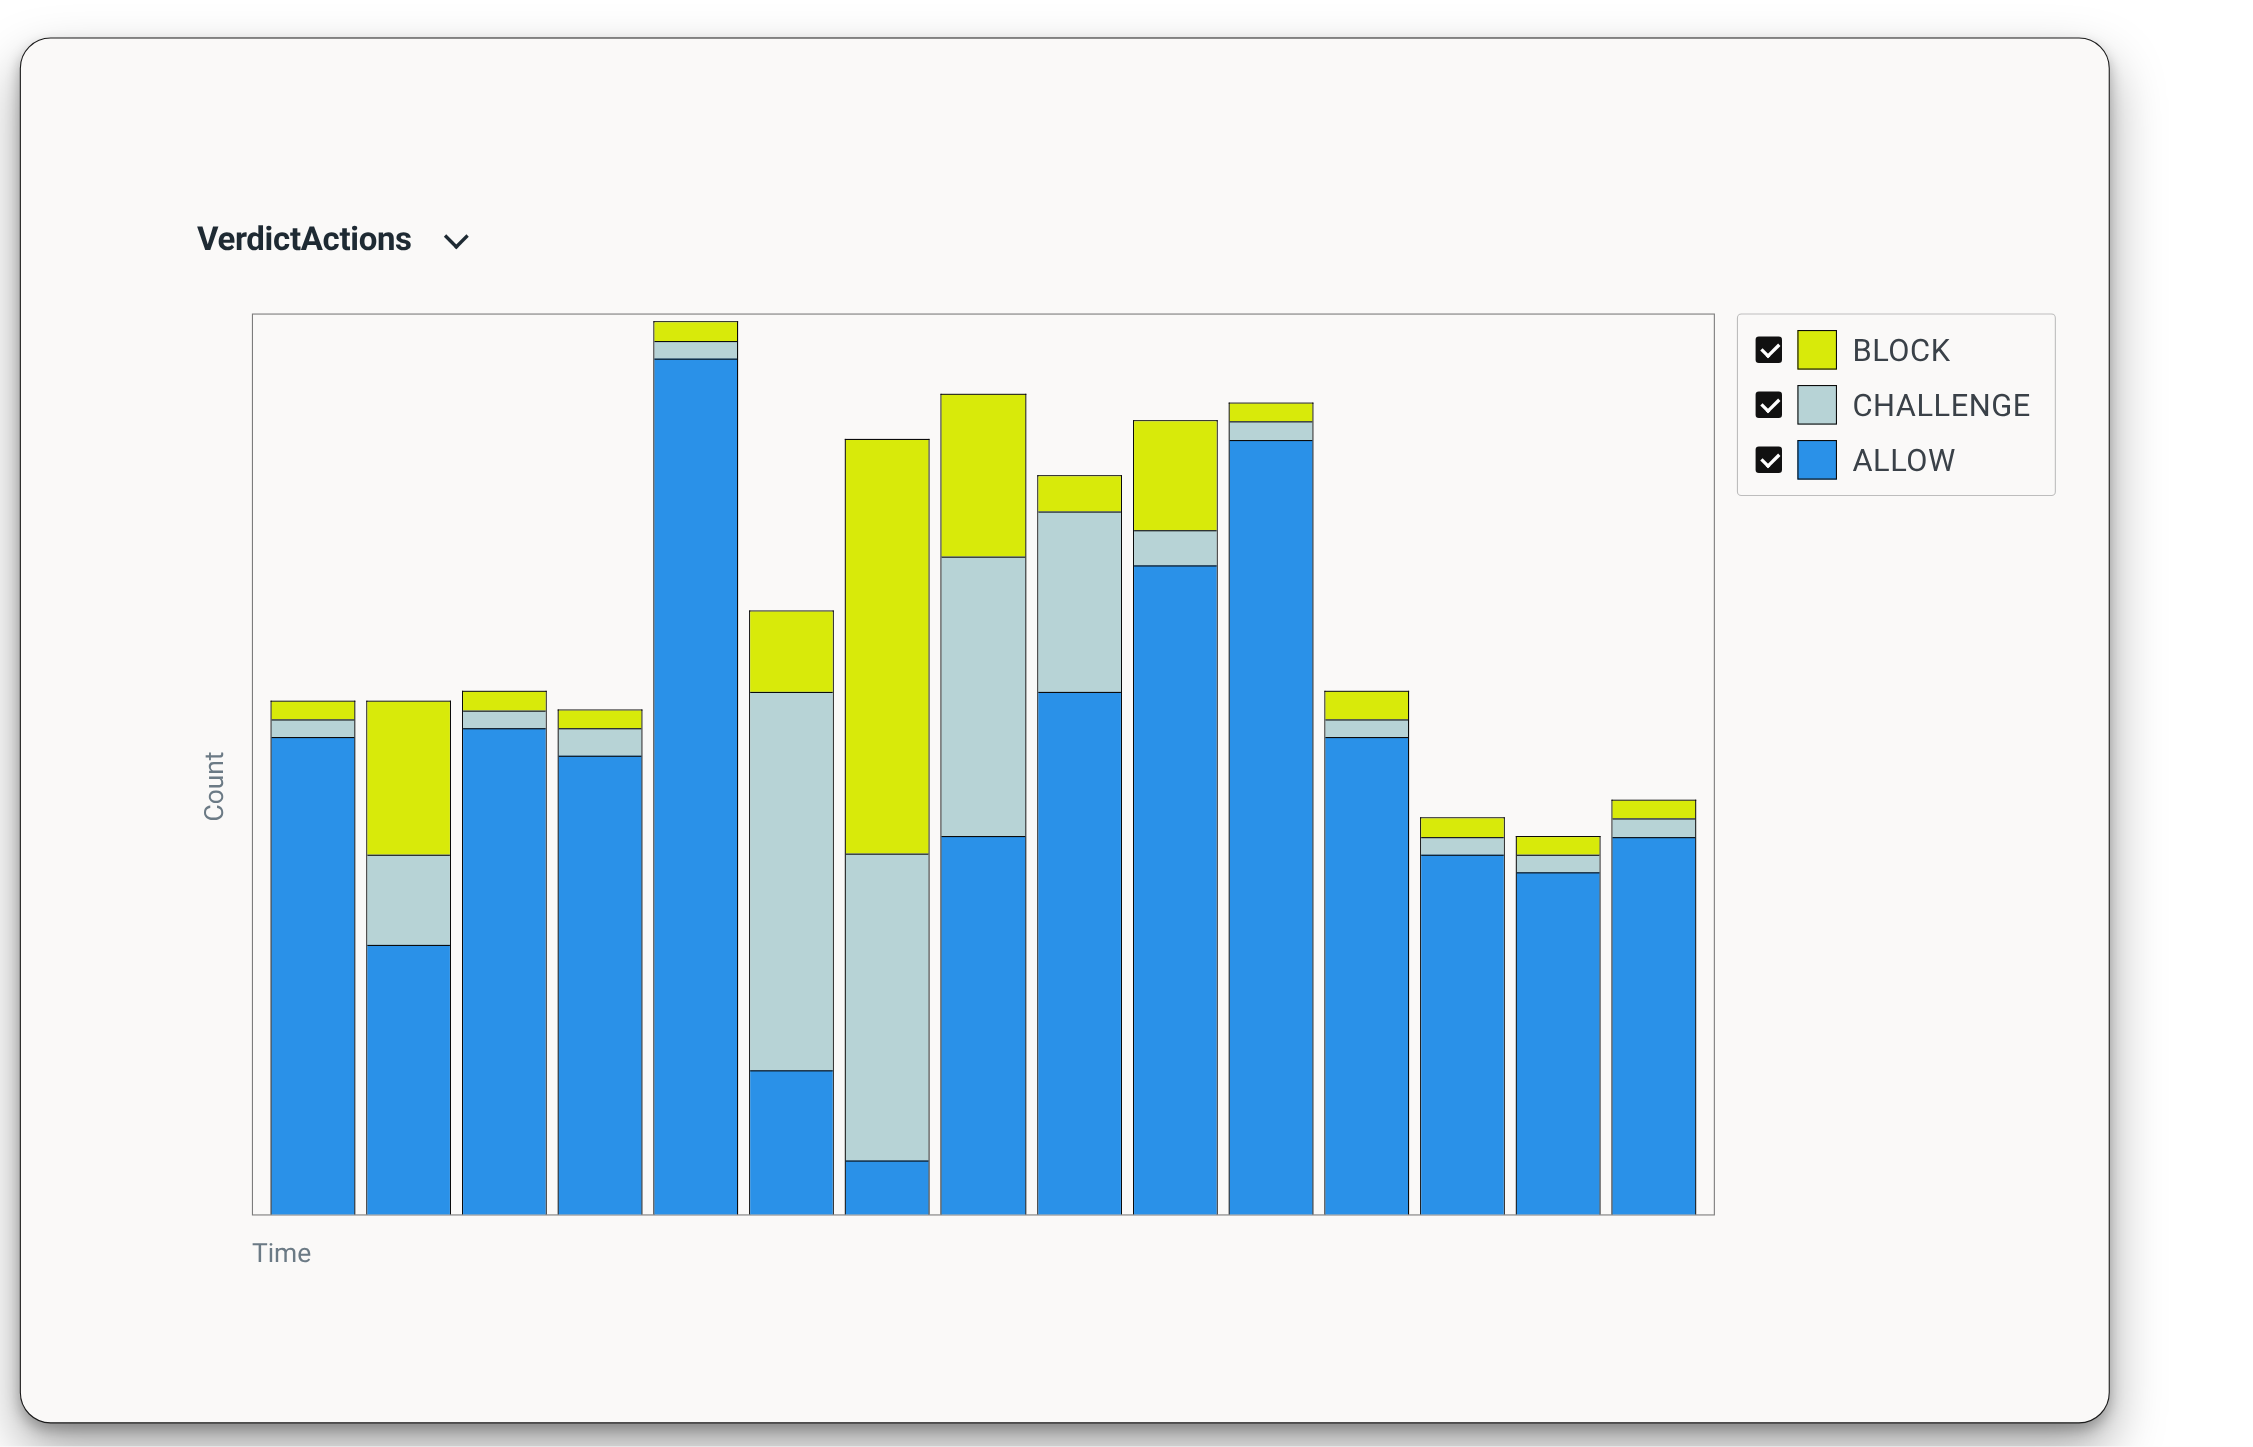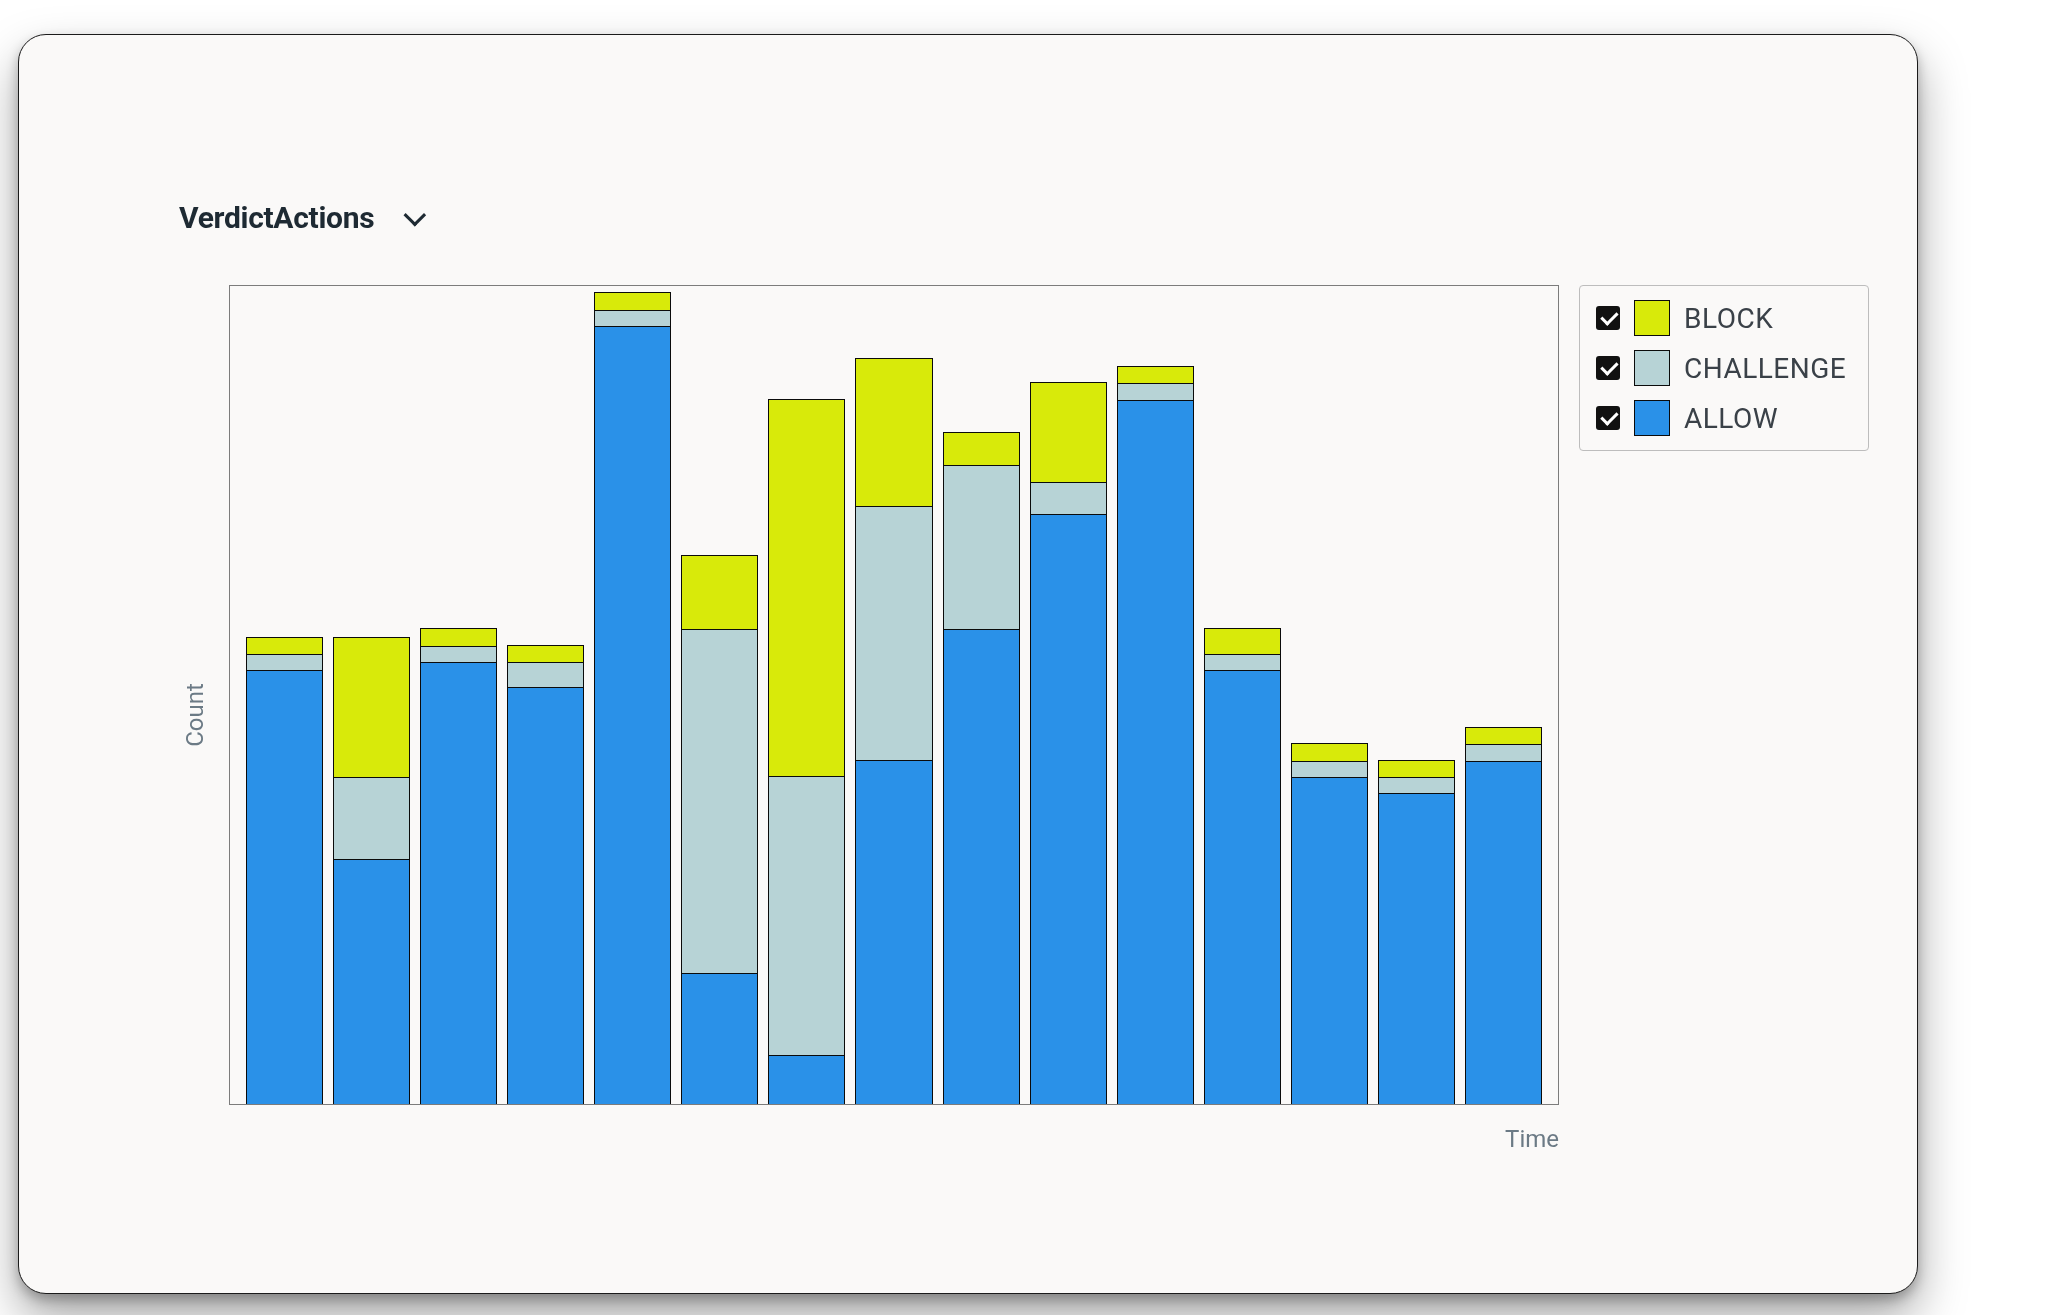--- a/index.html
+++ b/index.html
@@ -77,21 +77,21 @@
     justify-content: flex-end;
     border: 1px solid #0b0b0b;
     border-bottom: none;
   }
   .seg { width: 100%; }
   .seg + .seg { border-top: 1px solid #0b0b0b; }
   .xlabel {
     position: absolute;
     left: 60px; width: 1330px;
     top: 860px;
-    text-align: right;
+    text-align: left;
     font-size: 24px;
     color: #6b7a85;
   }
   .legend {
     position: absolute;
     top: 20px; left: 1410px;
     width: 290px;
     border: 1px solid #bdbdbd;
     border-radius: 4px;
     background: #faf9f8;

